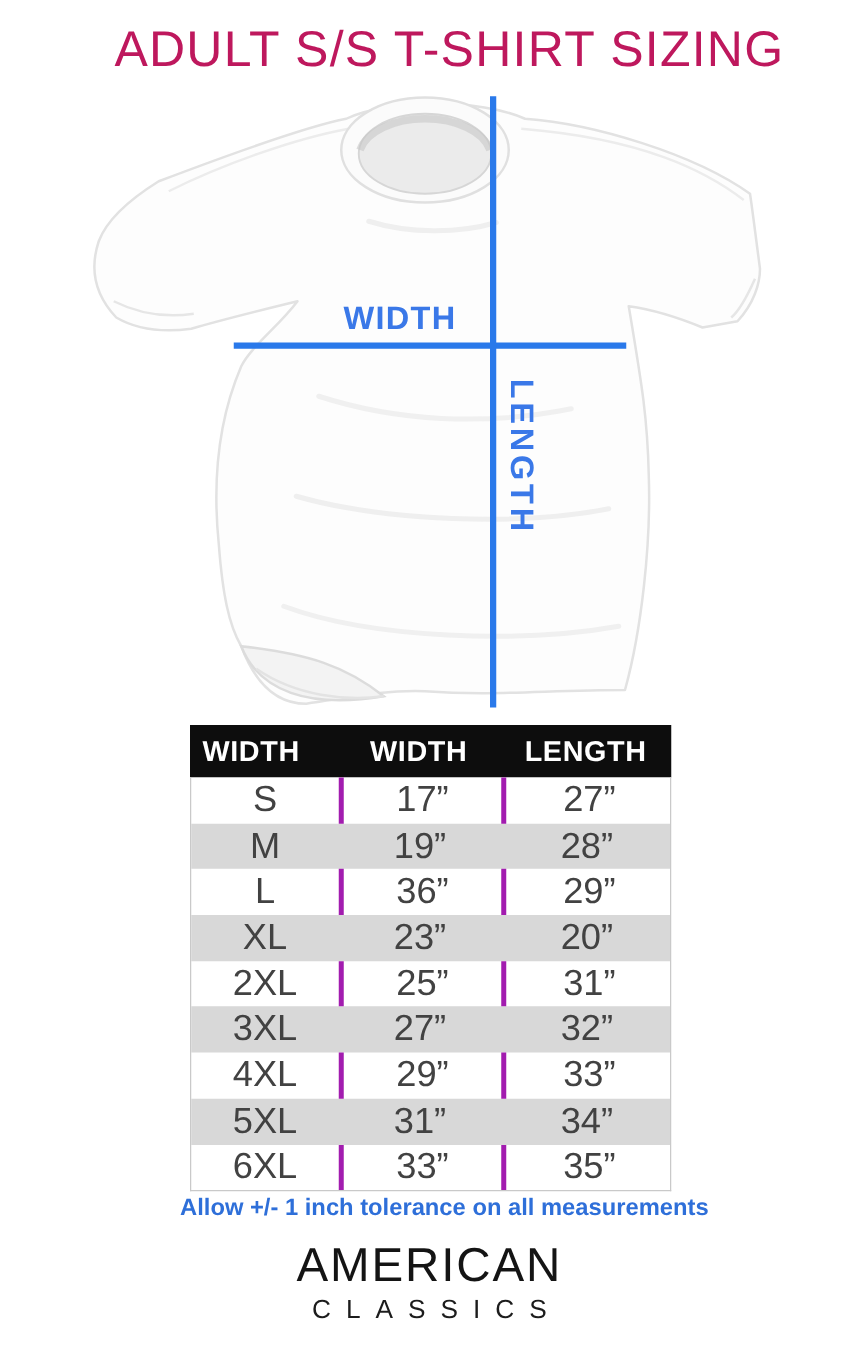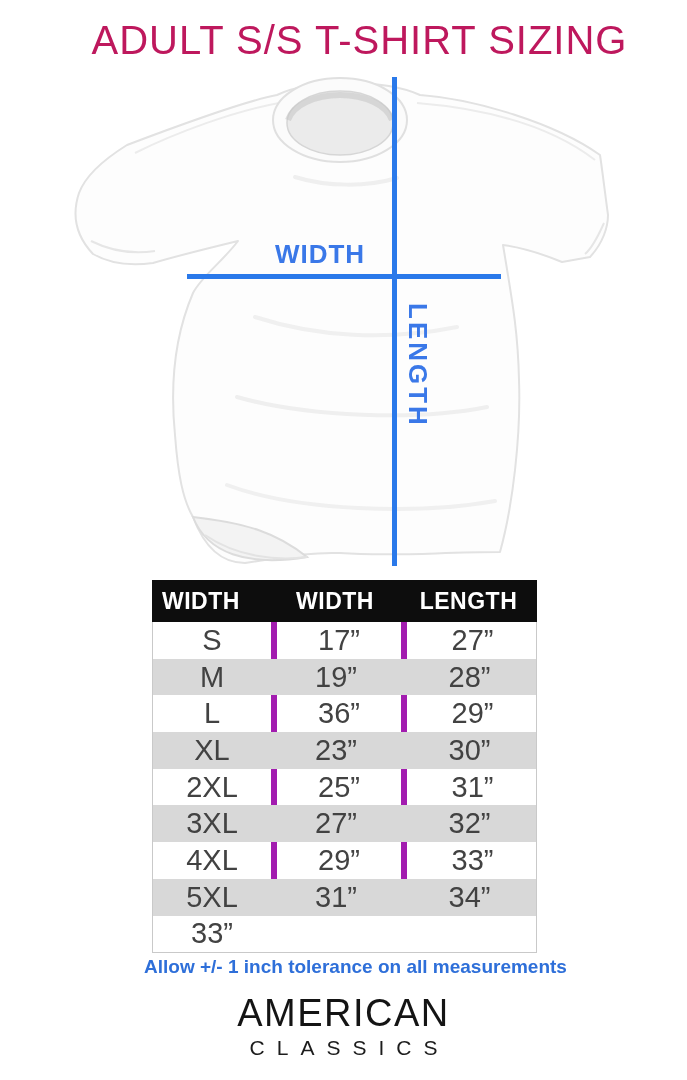--- a/index.html
+++ b/index.html
@@ -37,21 +37,21 @@
     font-size:23px;font-weight:bold;letter-spacing:0.5px;
   }
   .t-head .hc{text-align:center}
   .t-head .h1{padding-left:10px;text-align:left}
   .t-body{border:1px solid var(--t-border);border-top:none;background:#ffffff}
   .t-row{display:grid;grid-template-columns:118px 130px 137px;height:36.7px}
   .t-row .tc{
     display:flex;align-items:center;justify-content:center;
     font-size:29px;font-weight:300;color:#424242;
   }
-  .t-row .tc+.tc{border-left:6px solid #a21caf}
+  .t-row .tc+.tc{border-left:4px solid #a21caf}
   .t-row.alt{background:var(--alt-bg)}
   .t-row.alt .tc+.tc{border-left:none}
   
   .note{
     position:absolute;left:12px;top:956px;width:100%;text-align:center;
     font-size:19px;font-weight:bold;color:var(--note-blue);
   }
   .brand{position:absolute;left:0;top:994px;width:100%;text-align:center;color:#141414}
   .brand-1{font-size:38px;font-weight:400;letter-spacing:1.5px;line-height:1}
   .brand-2{font-size:21px;font-weight:400;letter-spacing:12px;padding-left:12px;margin-top:4px;color:#1c1c1c}
@@ -130,21 +130,21 @@
         <div class="tc">28”</div>
       </div>
         <div class="t-row">
         <div class="tc">L</div>
         <div class="tc">36”</div>
         <div class="tc">29”</div>
       </div>
         <div class="t-row alt">
         <div class="tc">XL</div>
         <div class="tc">23”</div>
-        <div class="tc">30”</div>
+        <div class="tc">20”</div>
       </div>
         <div class="t-row">
         <div class="tc">2XL</div>
         <div class="tc">25”</div>
         <div class="tc">31”</div>
       </div>
         <div class="t-row alt">
         <div class="tc">3XL</div>
         <div class="tc">27”</div>
         <div class="tc">32”</div>
@@ -153,21 +153,23 @@
         <div class="tc">4XL</div>
         <div class="tc">29”</div>
         <div class="tc">33”</div>
       </div>
         <div class="t-row alt">
         <div class="tc">5XL</div>
         <div class="tc">31”</div>
         <div class="tc">34”</div>
       </div>
         <div class="t-row">
+        <div class="tc">6XL</div>
         <div class="tc">33”</div>
+        <div class="tc">35”</div>
       </div>
       </div>
   </div>
 
   <div class="note">Allow +/- 1 inch tolerance on all measurements</div>
 
   <div class="brand">
     <div class="brand-1">AMERICAN</div>
     <div class="brand-2">CLASSICS</div>
   </div>

